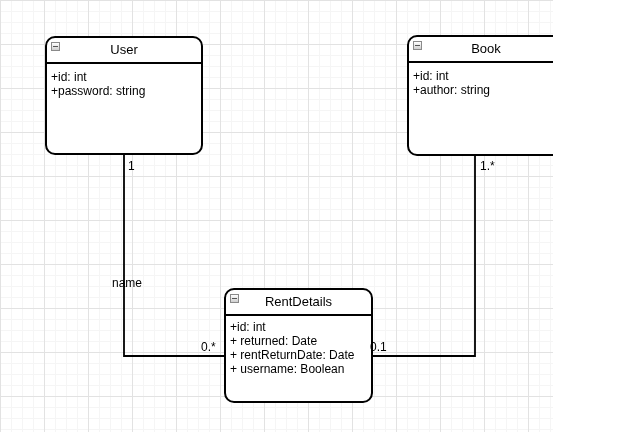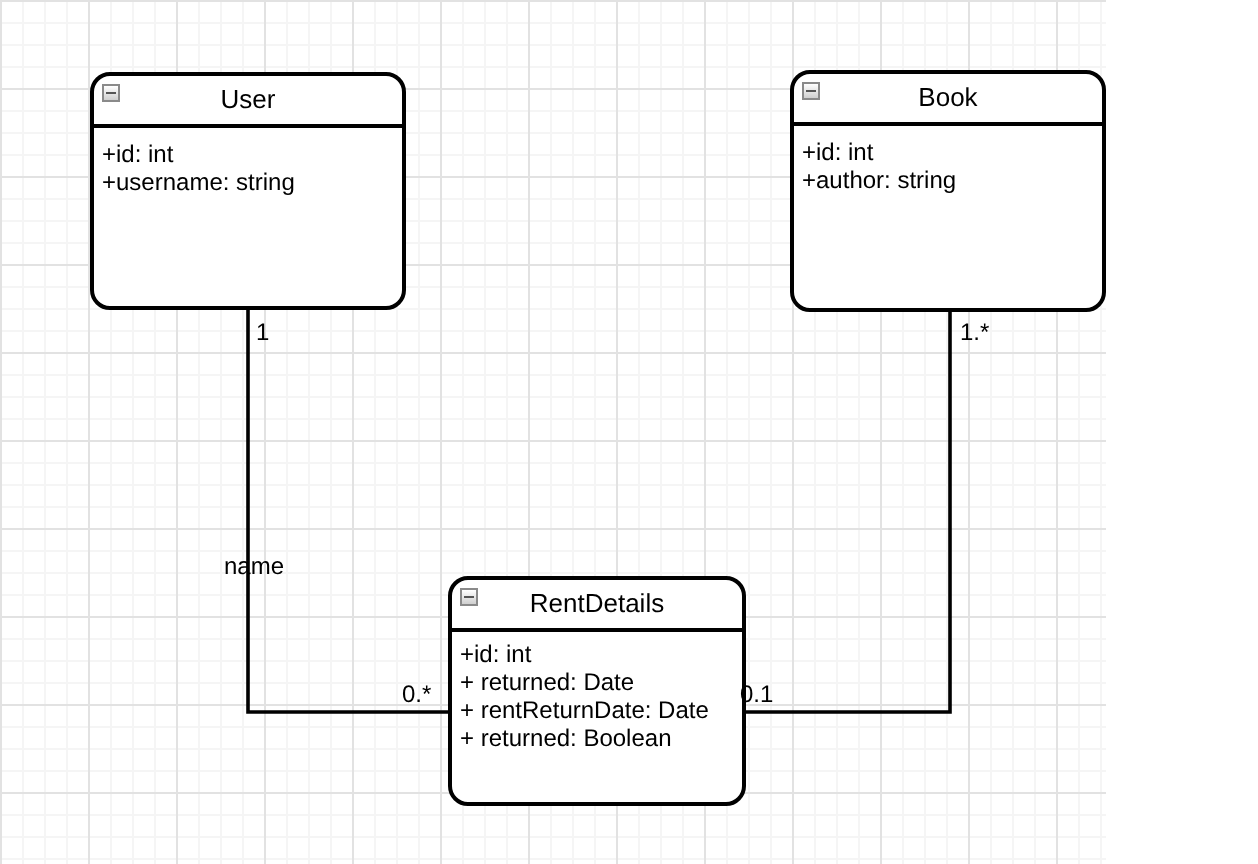--- a/index.html
+++ b/index.html
@@ -94,25 +94,25 @@
 
   <div class="uml-class" style="left:45px; top:36px; width:158px; height:119px;">
     <div class="uml-title-row">
       <span class="collapse-icon">
         <span class="minus-bar"></span>
       </span>
       <span class="uml-title">User</span>
     </div>
     <div class="uml-attrs">
       <div class="uml-attr">+id: int</div>
-      <div class="uml-attr">+username: string</div>
+      <div class="uml-attr">+password: string</div>
     </div>
   </div>
 
-  <div class="uml-class" style="left:395px; top:35px; width:158px; height:121px;">
+  <div class="uml-class" style="left:407px; top:35px; width:158px; height:121px;">
     <div class="uml-title-row">
       <span class="collapse-icon">
         <span class="minus-bar"></span>
       </span>
       <span class="uml-title">Book</span>
     </div>
     <div class="uml-attrs">
       <div class="uml-attr">+id: int</div>
       <div class="uml-attr">+author: string</div>
     </div>
@@ -122,21 +122,21 @@
     <div class="uml-title-row">
       <span class="collapse-icon">
         <span class="minus-bar"></span>
       </span>
       <span class="uml-title">RentDetails</span>
     </div>
     <div class="uml-attrs" style="padding-top:4px;">
       <div class="uml-attr">+id: int</div>
       <div class="uml-attr">+ returned: Date</div>
       <div class="uml-attr">+ rentReturnDate: Date</div>
-      <div class="uml-attr">+ returned: Boolean</div>
+      <div class="uml-attr">+ username: Boolean</div>
     </div>
   </div>
 
   <div class="edge-label" style="left:128px; top:159px;">1</div>
 
   <div class="edge-label" style="left:112px; top:276px;">name</div>
 
   <div class="edge-label" style="left:201px; top:340px;">0.*</div>
 
   <div class="edge-label" style="left:480px; top:159px;">1.*</div>

